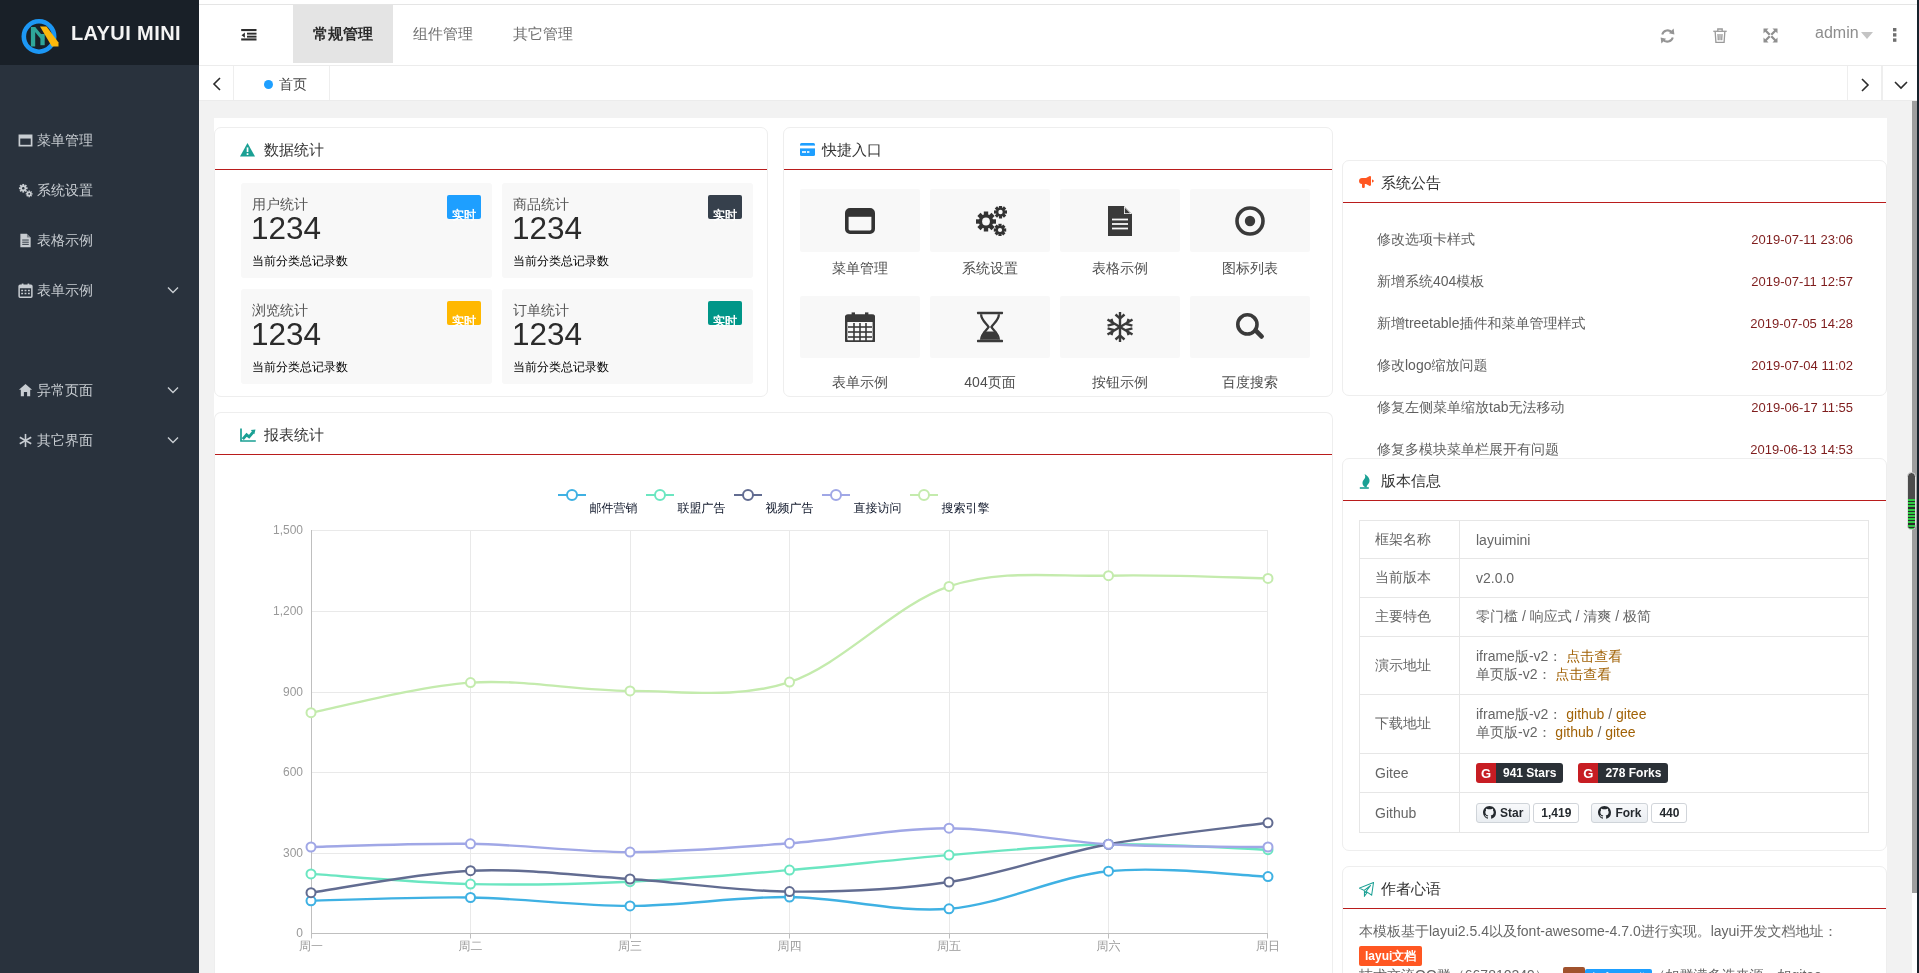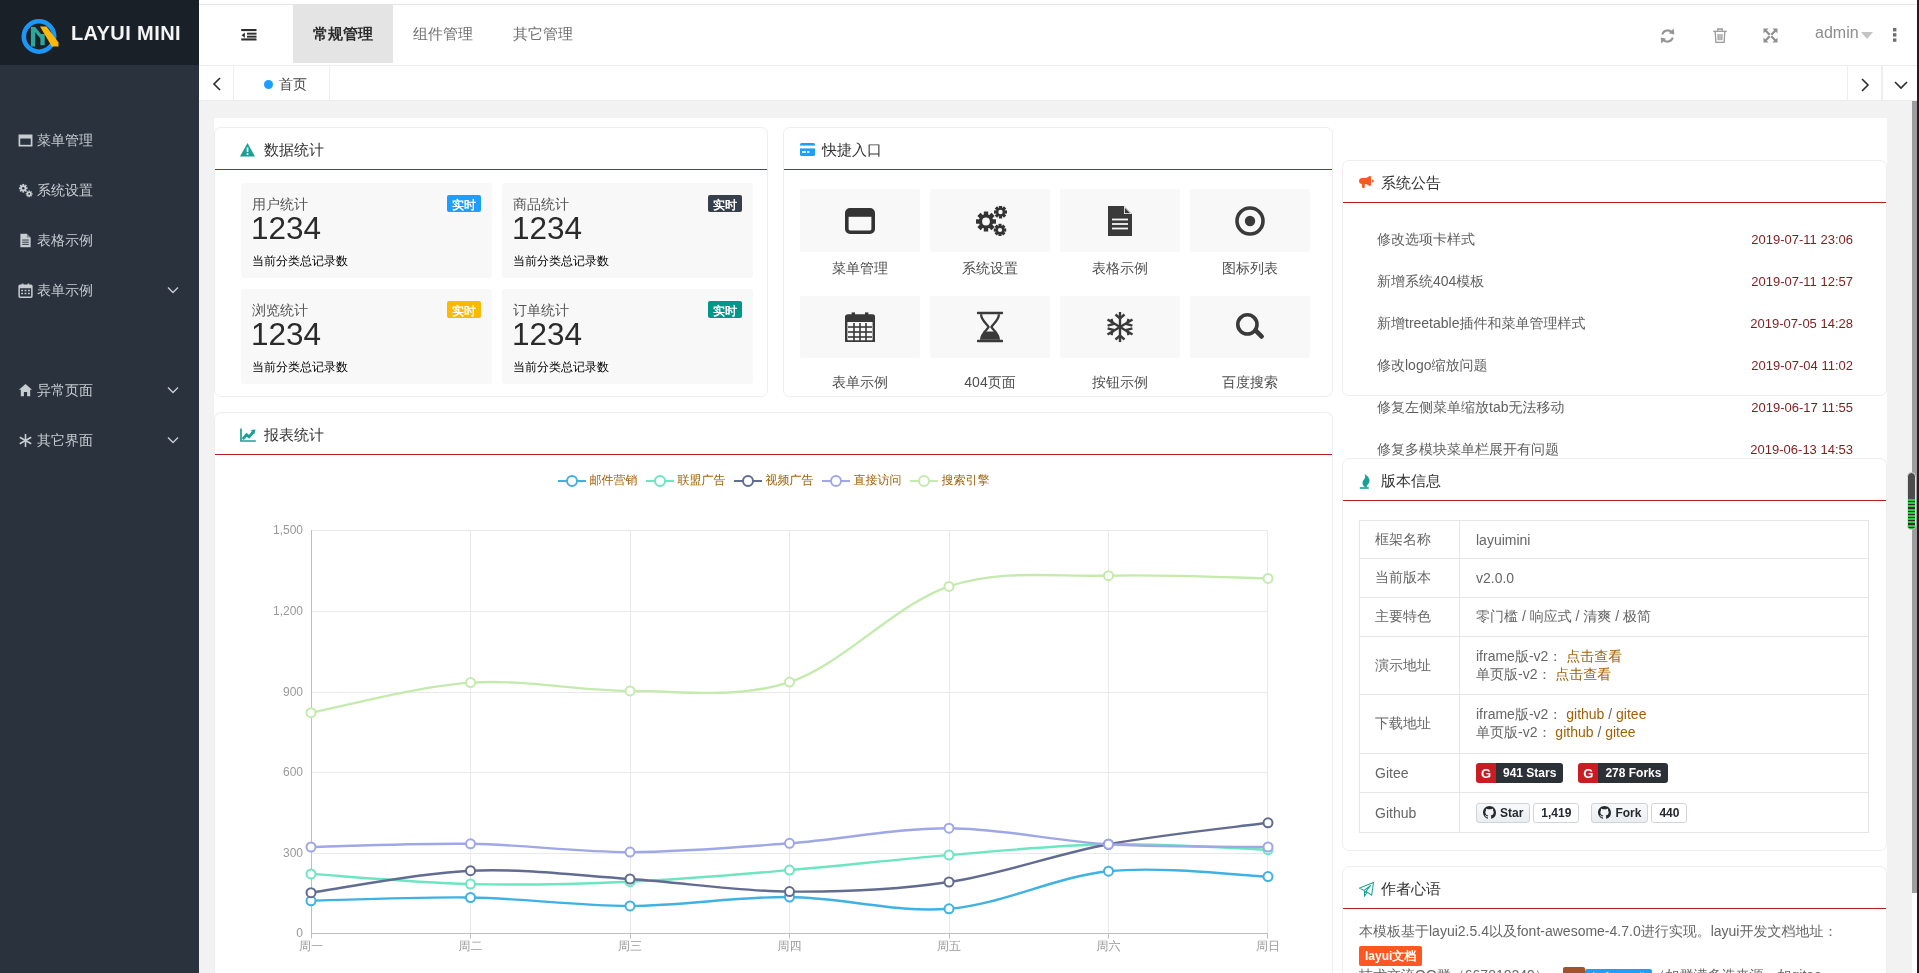--- a/index.html
+++ b/index.html
@@ -32,21 +32,21 @@
 .chead { position:absolute; left:0; top:0; right:0; height:42px; border-bottom:1px solid #b91c1c; }
 .chead .hic2 { position:absolute; left:25px; top:15px; }
 .chead .ht { position:absolute; left:49px; top:13px; font-size:15px; color:#333; }
 .chead.tight .hic2 { left:16px; }
 .chead.tight .ht { left:38px; }
 
 .sp { position:absolute; width:251px; height:95px; background:#f8f8f8; border-radius:3px; }
 .sp .lb { position:absolute; left:11px; top:13px; font-size:14px; color:#545454; }
 .sp .num { position:absolute; left:10px; top:26.5px; font-size:31.5px; color:#2b2b2b; }
 .sp .ds { position:absolute; left:11px; top:70px; font-size:12px; color:#000000; }
-.badge { position:absolute; right:11px; top:12px; height:17px; line-height:17px; padding:2px 5px; border-radius:2px; color:#fff; font-size:12px; font-weight:bold; }
+.badge { position:absolute; right:11px; top:12px; height:17px; line-height:17px; padding:12px 5px; border-radius:2px; color:#fff; font-size:12px; font-weight:bold; }
 
 .qbox { position:absolute; width:120px; height:63px; background:#f8f8f8; border-radius:2px; }
 .qbox svg { position:absolute; left:50%; top:50%; transform:translate(-50%,-50%); }
 .qlb { position:absolute; width:120px; text-align:center; font-size:14px; color:#4e4e4e; }
 
 .nitem { position:absolute; left:34px; font-size:14px; color:#5f5f5f; }
 .ndate { position:absolute; right:33px; font-size:13px; color:#7f1d1d; }
 
 #vtable { position:absolute; left:16px; top:61px; width:510px; border-collapse:collapse; }
 #vtable td { border:1px solid #e6e6e6; font-size:14px; color:#666; padding:0 0 0 15px; }
@@ -55,21 +55,21 @@
 #vtable a { color:#a16207; text-decoration:none; }
 .gitee-badge { display:inline-flex; height:20px; border-radius:3px; overflow:hidden; vertical-align:middle; }
 .gb-l { background:#c71d23; width:20px; display:inline-flex; align-items:center; justify-content:center; color:#fff; font-size:13px; font-weight:bold; }
 .gb-r { background:#2b3137; color:#fff; font-size:12px; font-weight:bold; padding:0 7px; line-height:20px; }
 .gh-btn { display:inline-flex; align-items:center; height:20px; padding:0 6px; background:linear-gradient(#f8f9fb,#e9edf1); border:1px solid #cfd4d9; border-radius:3px; font-size:12px; font-weight:bold; color:#24292e; vertical-align:middle; }
 .gh-btn svg { margin-right:4px; }
 .gh-cnt { display:inline-flex; align-items:center; height:20px; padding:0 7px; background:#fff; border:1px solid #d1d5da; border-radius:3px; font-size:12px; font-weight:bold; color:#24292e; vertical-align:middle; margin-left:3px; }
 
 #legend { position:absolute; left:0; top:59px; width:100%; display:flex; justify-content:center; z-index:2; }
 #legend .li { display:inline-flex; align-items:center; margin:0 4px; }
-#legend .li span { margin-left:4px; font-size:12px; color:#a16207; }
+#legend .li span { margin-left:4px; font-size:12px; color:#0f172a;margin-top:28px; }
 
 #sb-track { position:absolute; left:1911.5px; top:101px; width:5.5px; height:792px; background:#9e9e9e; }
 #sb-dark { position:absolute; left:1917px; top:0; width:2px; height:973px; background:#17222b; }
 #sb-thumb { position:absolute; left:1907px; top:472px; width:9px; height:58px; border-radius:5px; background:#4c4c4c; border:1px solid #e0e0e0; overflow:hidden; }
 #sb-thumb::after { content:""; position:absolute; left:0; top:26px; width:9px; height:32px; background:repeating-linear-gradient(#2fca44 0px,#2fca44 2px,#2b2b2b 2px,#2b2b2b 3.2px); }
 </style>
 </head>
 <body>
 <div id="side">
 <div id="logo">

